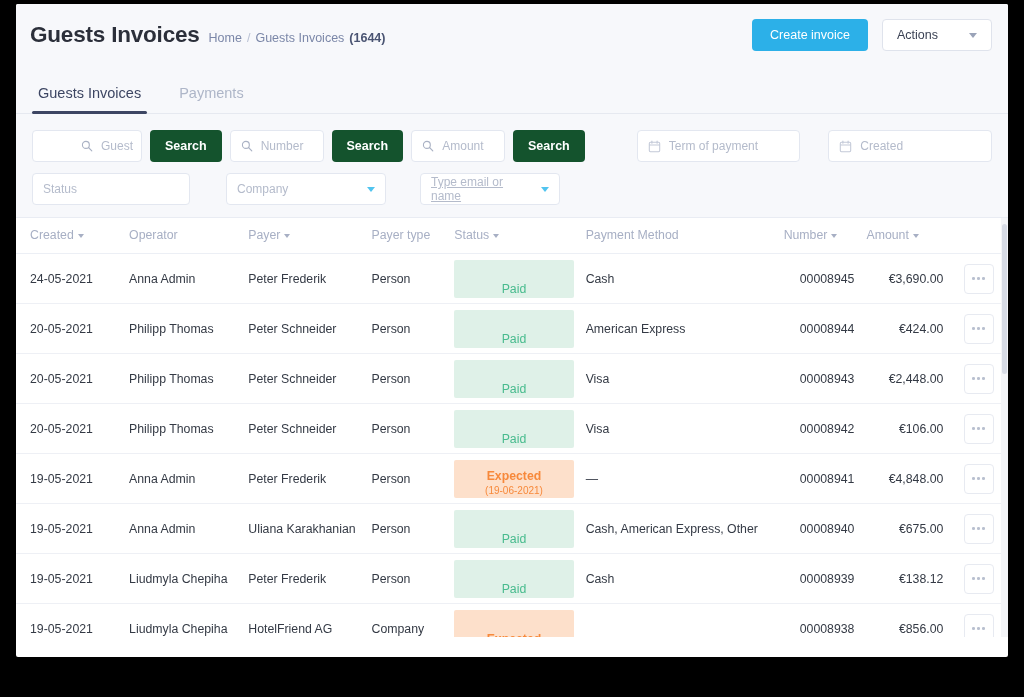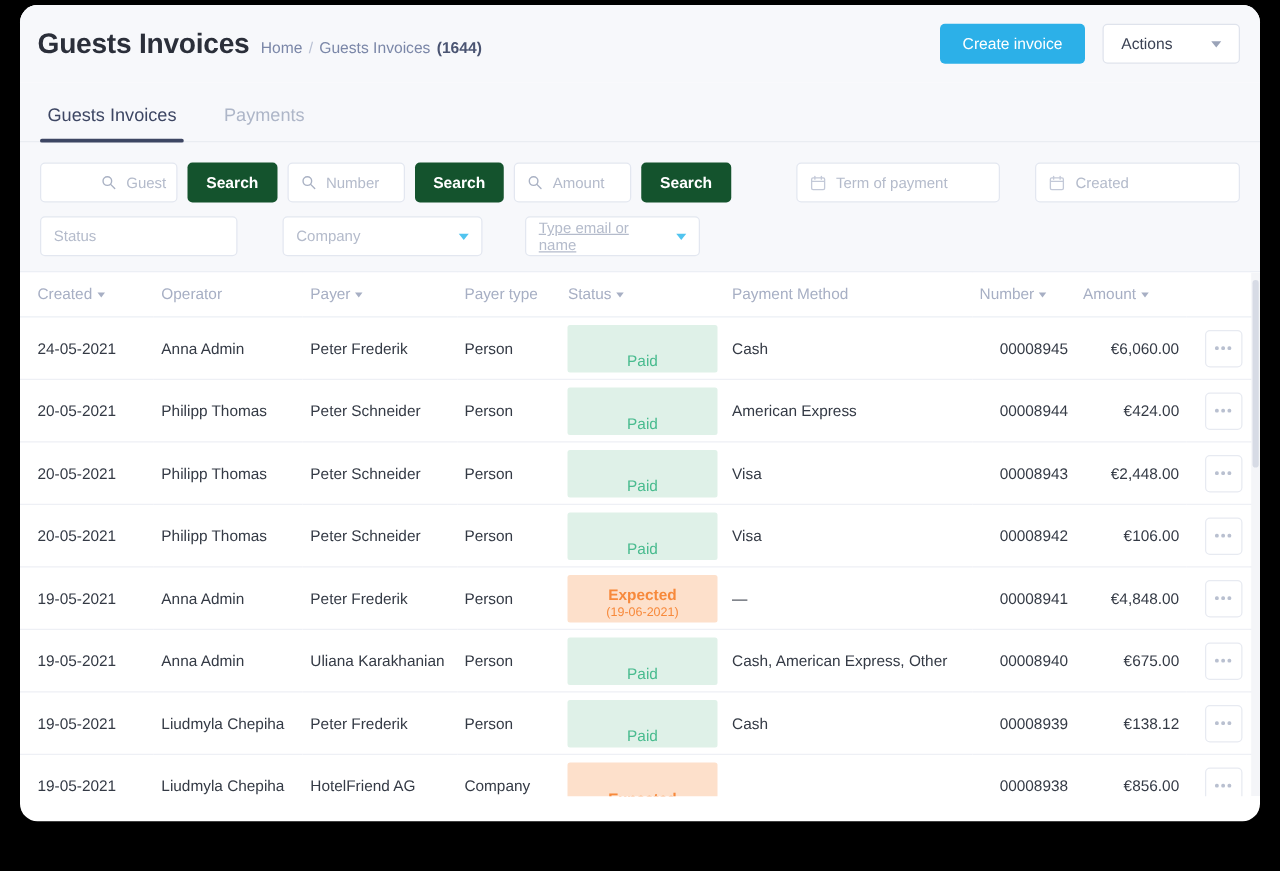--- a/index.html
+++ b/index.html
@@ -10,21 +10,21 @@
     font-family: "Liberation Sans", sans-serif;
     overflow: hidden;
   }
 
   
   #app-card {
     position: absolute;
     left: 16px; top: 4px;
     width: 992px; height: 653px;
     background: #ffffff;
-    border-radius: 14px;
+    border-radius: 2px;
     overflow: hidden;
     box-shadow: 0 6px 22px rgba(0,0,0,0.35);
   }
 
   
   .page-header {
     position: relative;
     height: 62px;
     background: #f7f8fb;
     padding: 0 16px 0 14px;
@@ -384,21 +384,21 @@
             <td class="c-operator">Anna Admin</td>
             <td class="c-payer">Peter Frederik</td>
             <td class="c-ptype">Person</td>
             <td class="c-status">
               <div class="badge paid">
                 <span>Paid</span>
               </div>
             </td>
             <td class="c-method">Cash</td>
             <td class="c-number">00008945</td>
-            <td class="c-amount">€6,060.00</td>
+            <td class="c-amount">€3,690.00</td>
             <td class="c-menu"><div class="kebab">
                 <i></i>
                 <i></i>
                 <i></i>
               </div></td>
           </tr>
           <tr>
             <td class="c-created">20-05-2021</td>
             <td class="c-operator">Philipp Thomas</td>
             <td class="c-payer">Peter Schneider</td>

